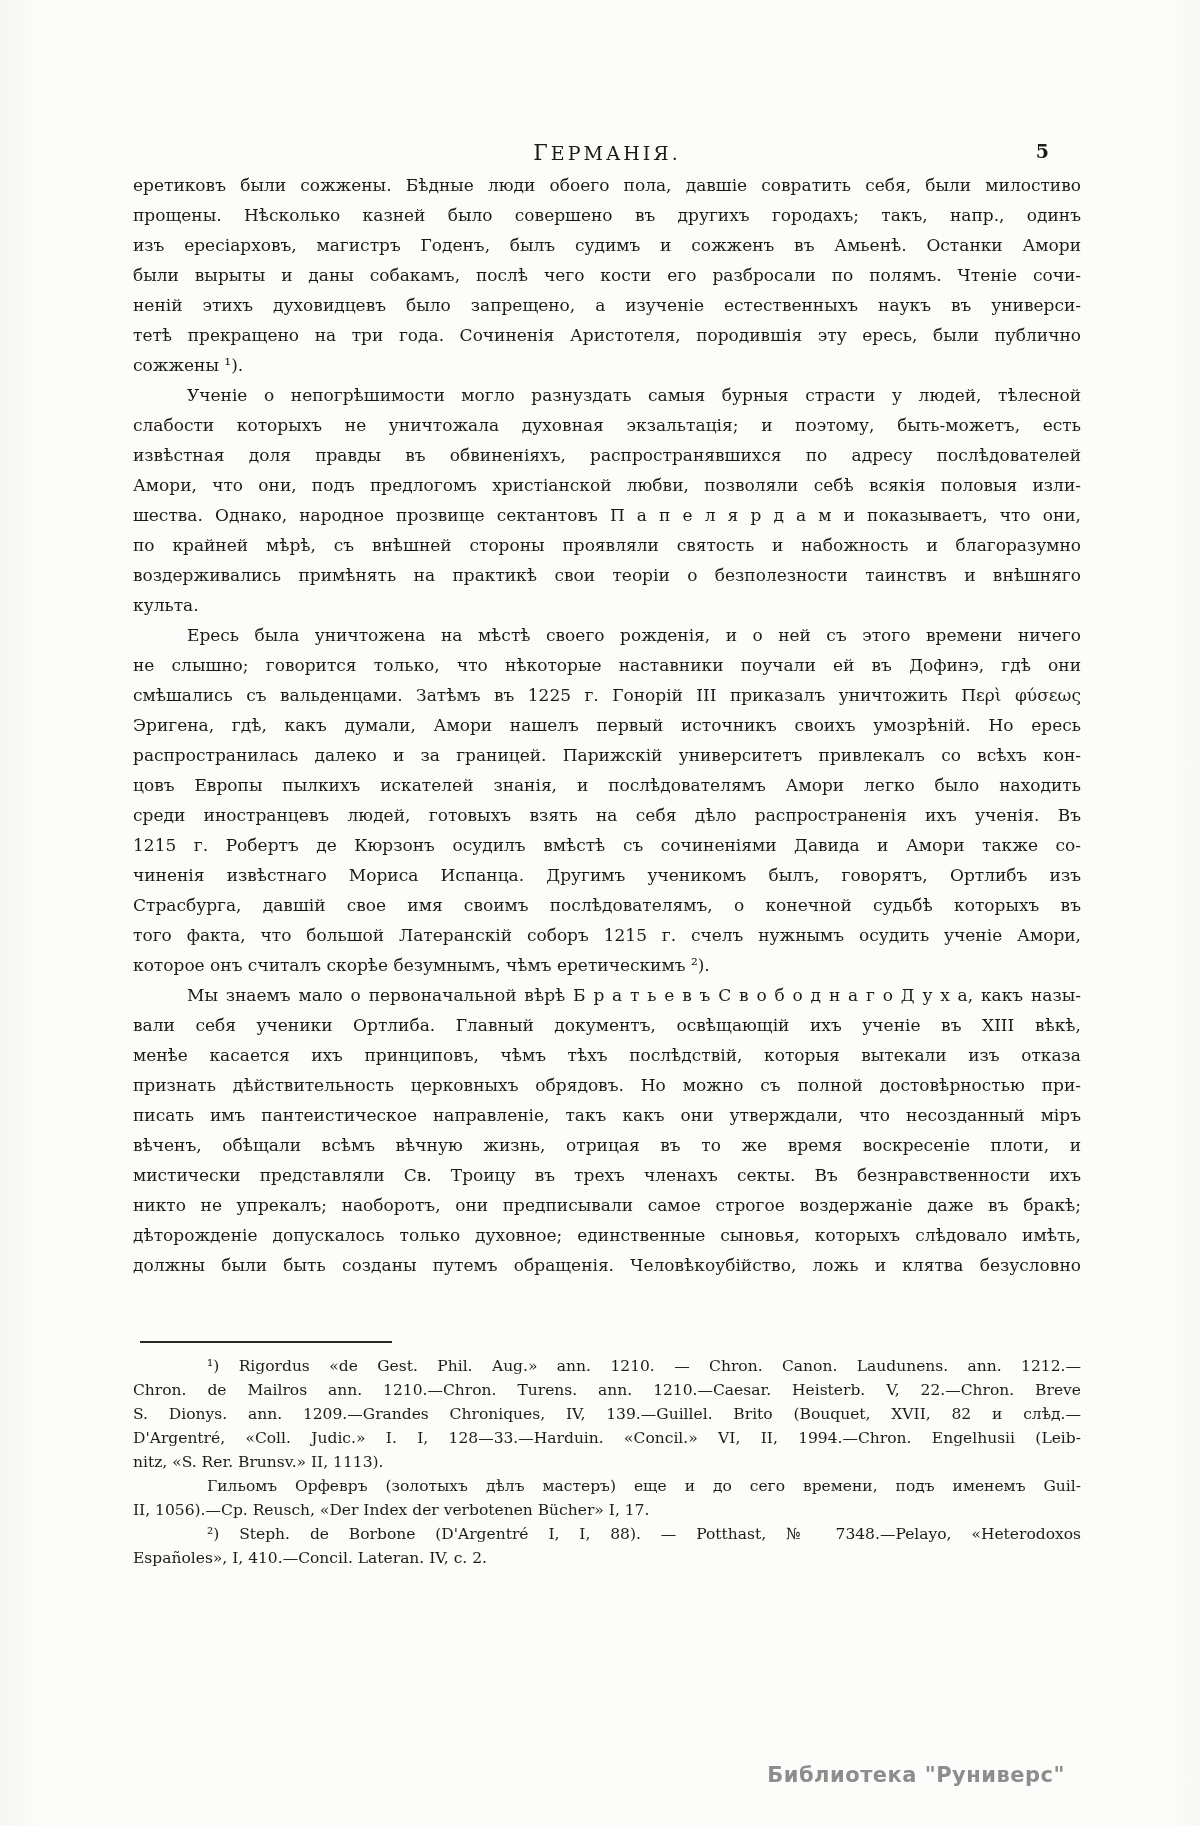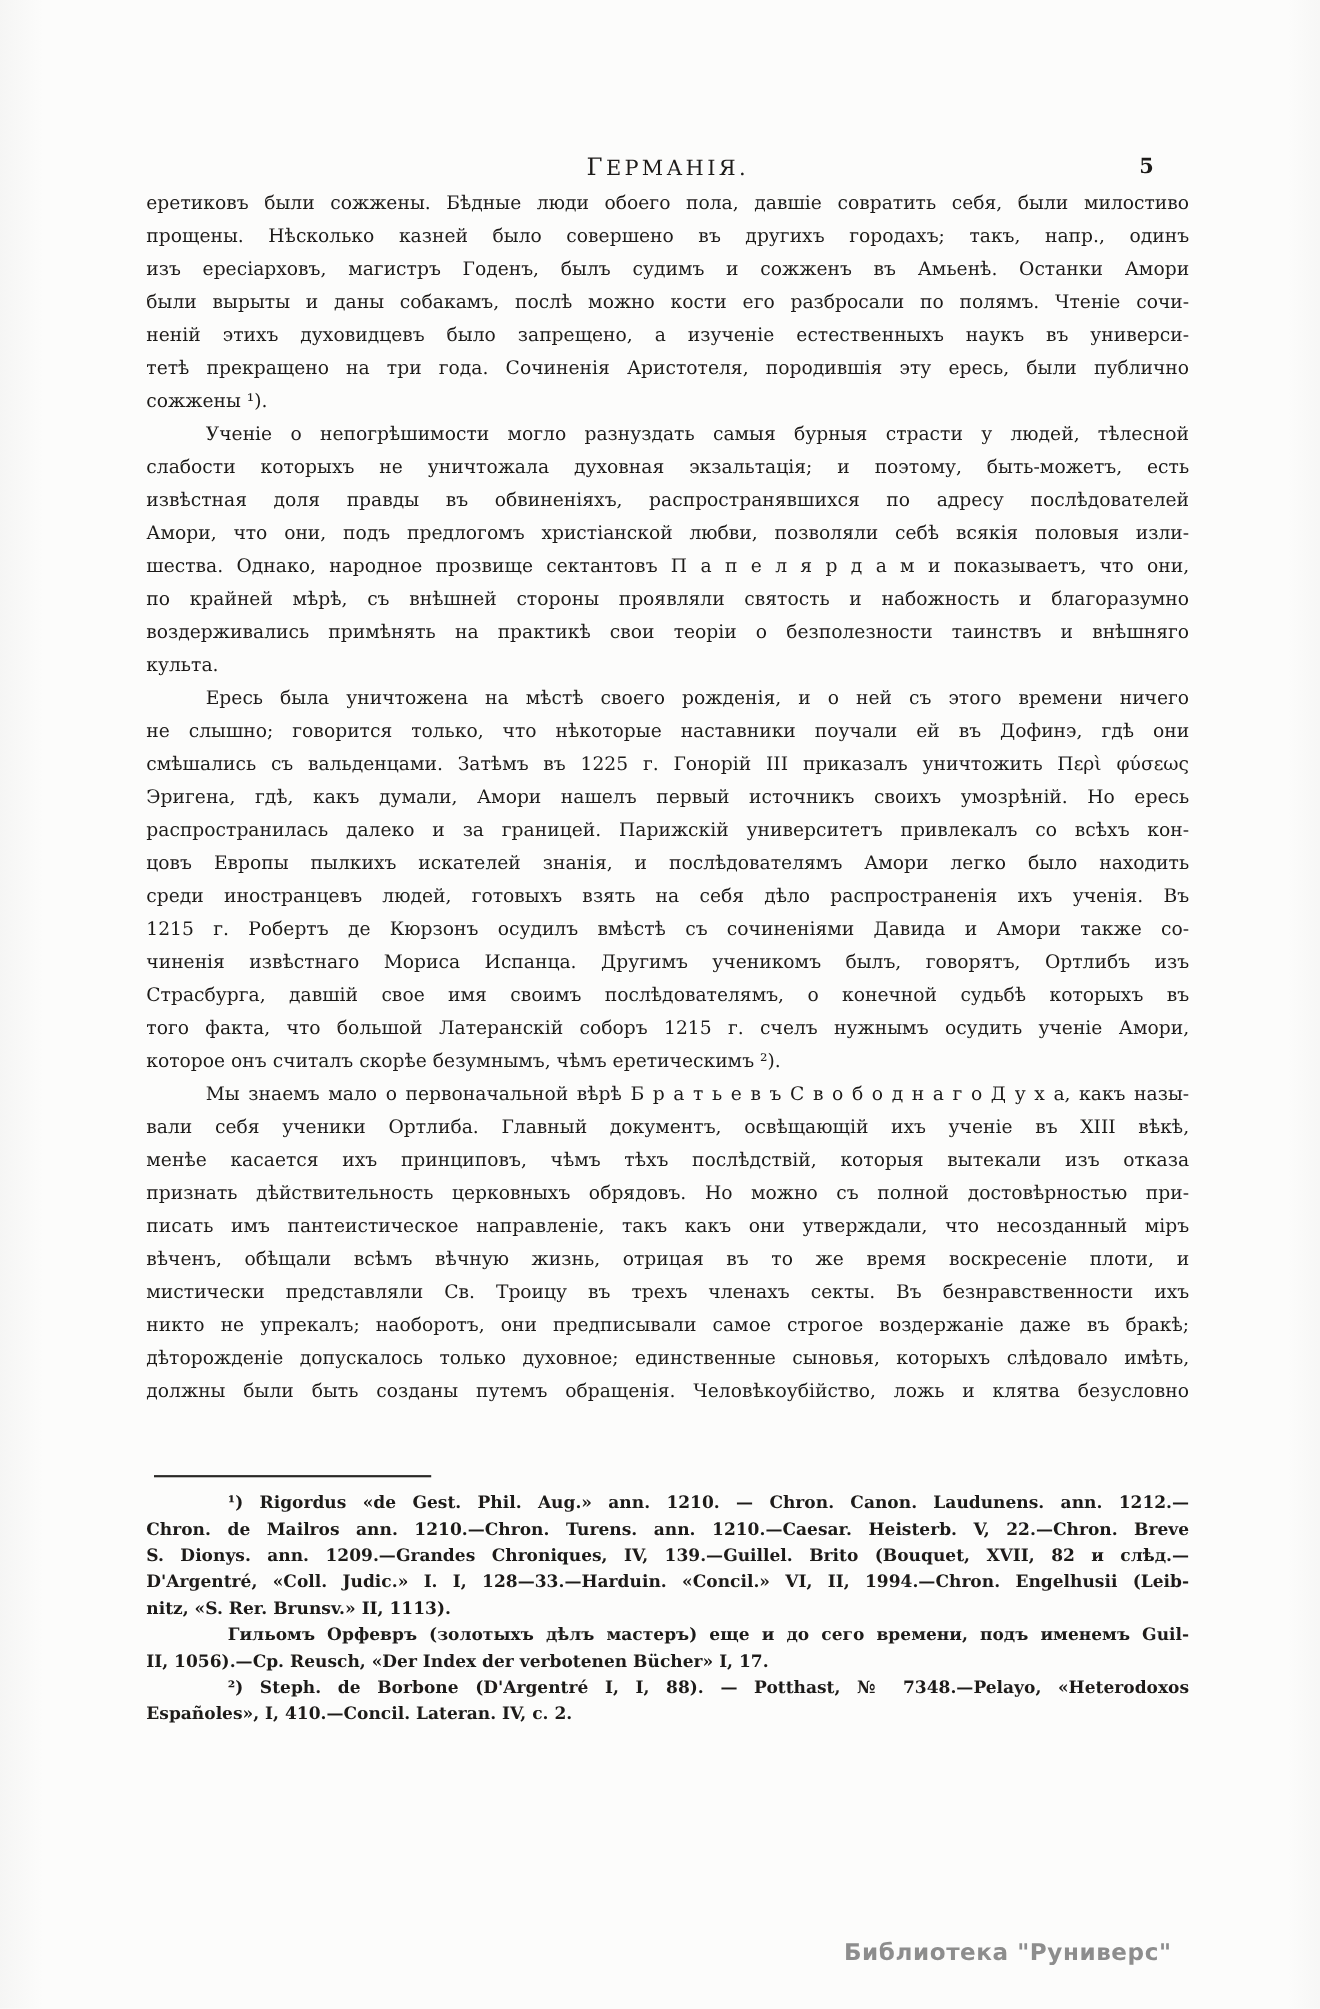--- a/index.html
+++ b/index.html
@@ -60,21 +60,20 @@
     border-top: 2px solid #2a2826;
   }
   .footnotes {
     position: absolute;
     left: 133px; top: 1354px; width: 948px;
   }
   .footnotes .line {
     height: 24px;
     line-height: 24px;
     font-size: 15.5px;
-    font-weight: bold;
   }
   .footnotes .line.indent { text-indent: 74px; }
   .watermark {
     position: absolute;
     right: 135px; top: 1763px;
     font-family: "DejaVu Sans", sans-serif;
     font-size: 21px;
     font-weight: bold;
     color: #8d8d8d;
     letter-spacing: 0.5px;
@@ -88,21 +87,21 @@
   <div class="running-head">
     <span class="head-title">ГЕРМАНІЯ.</span>
     <span class="page-num">5</span>
   </div>
 
   <div class="body-text">
       <div class="para">
         <div class="line">еретиковъ были сожжены. Бѣдные люди обоего пола, давшіе совратить себя, были милостиво</div>
         <div class="line">прощены. Нѣсколько казней было совершено въ другихъ городахъ; такъ, напр., одинъ</div>
         <div class="line">изъ ересіарховъ, магистръ Годенъ, былъ судимъ и сожженъ въ Амьенѣ. Останки Амори</div>
-        <div class="line">были вырыты и даны собакамъ, послѣ можно кости его разбросали по полямъ. Чтеніе сочи-</div>
+        <div class="line">были вырыты и даны собакамъ, послѣ чего кости его разбросали по полямъ. Чтеніе сочи-</div>
         <div class="line">неній этихъ духовидцевъ было запрещено, а изученіе естественныхъ наукъ въ универси-</div>
         <div class="line">тетѣ прекращено на три года. Сочиненія Аристотеля, породившія эту ересь, были публично</div>
         <div class="line end">сожжены ¹).</div>
       </div>
       <div class="para">
         <div class="line indent">Ученіе о непогрѣшимости могло разнуздать самыя бурныя страсти у людей, тѣлесной</div>
         <div class="line">слабости которыхъ не уничтожала духовная экзальтація; и поэтому, быть-можетъ, есть</div>
         <div class="line">извѣстная доля правды въ обвиненіяхъ, распространявшихся по адресу послѣдователей</div>
         <div class="line">Амори, что они, подъ предлогомъ христіанской любви, позволяли себѣ всякія половыя изли-</div>
         <div class="line">шества. Однако, народное прозвище сектантовъ П а п е л я р д а м и показываетъ, что они,</div>

